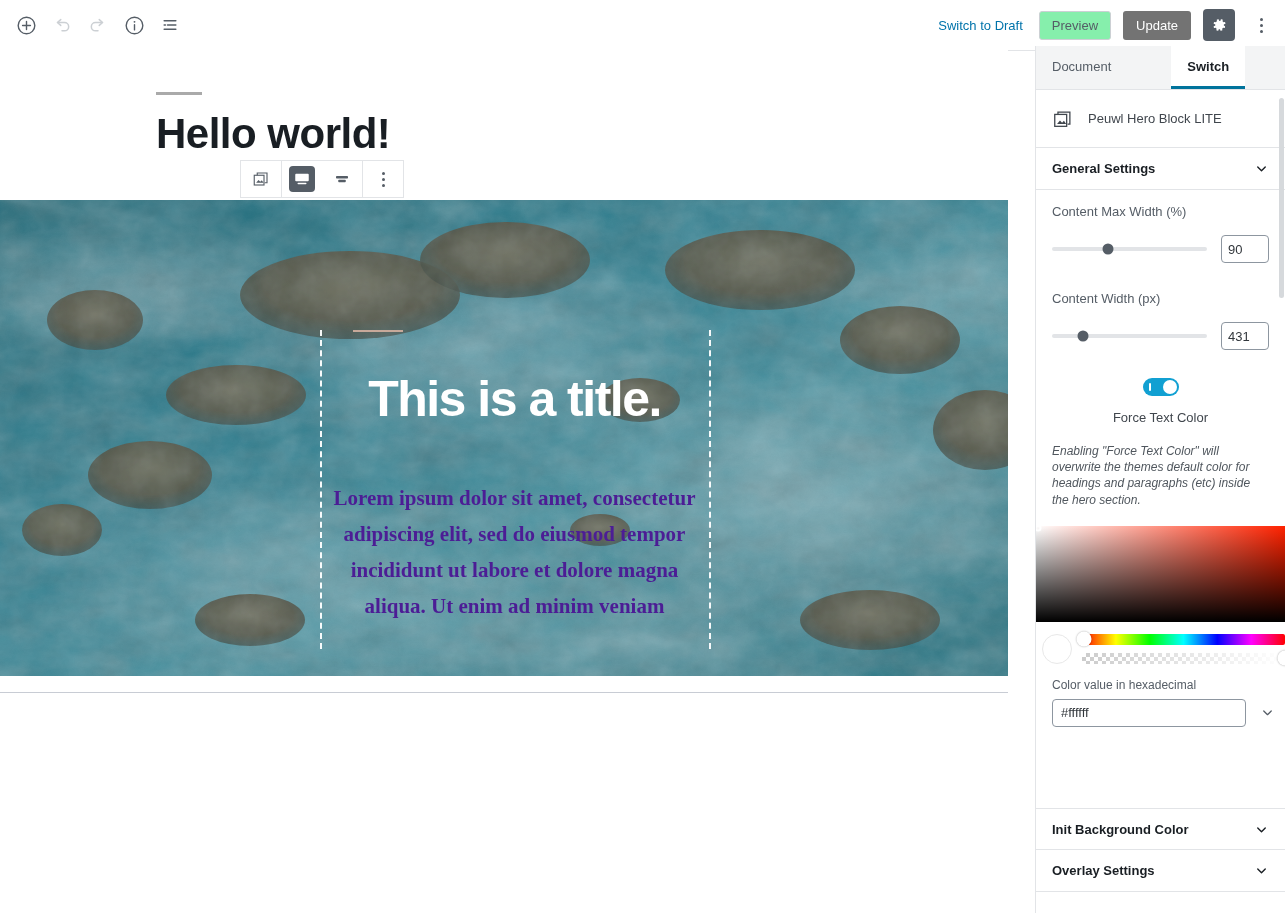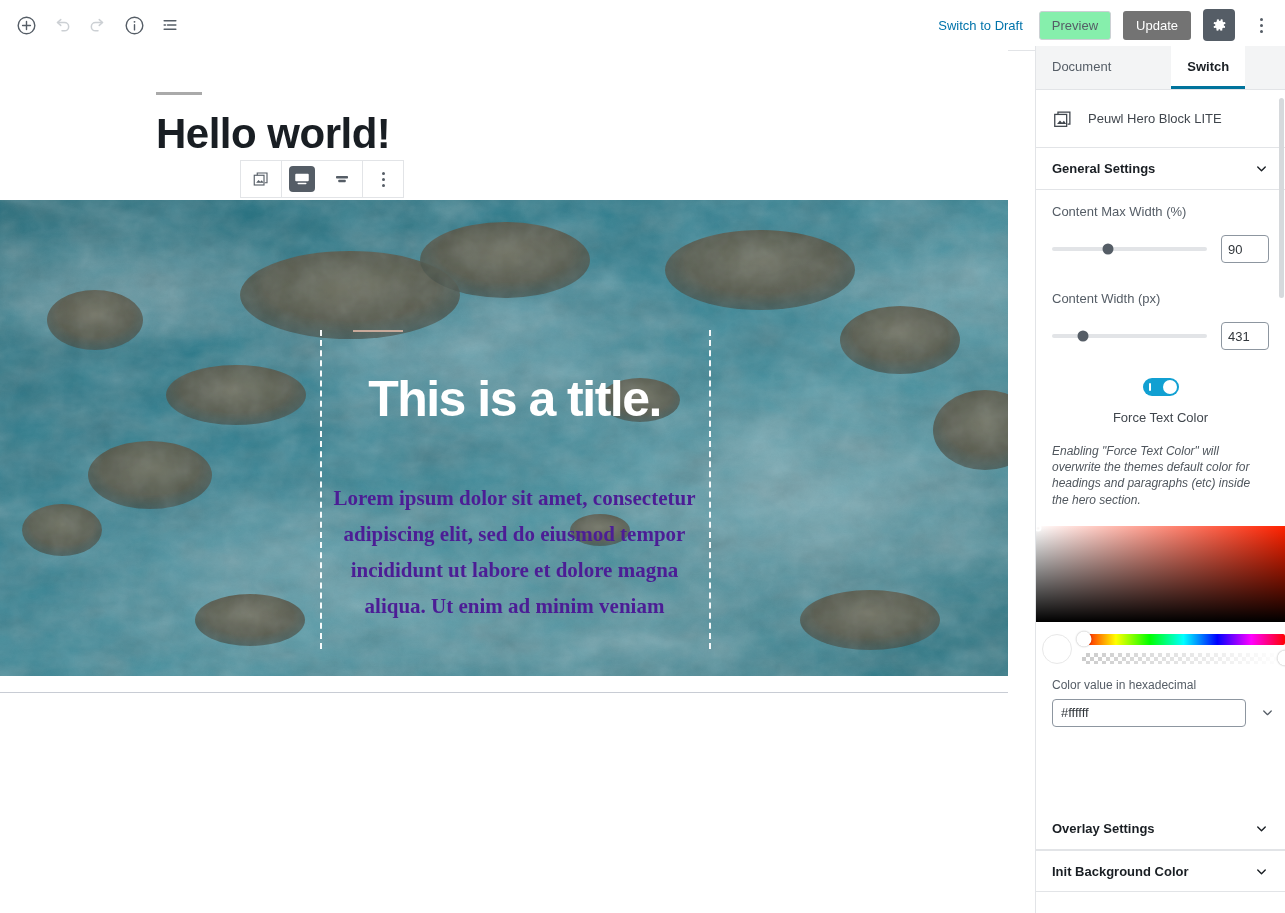--- a/index.html
+++ b/index.html
@@ -475,34 +475,34 @@
   <div class="hex-row">
     <input class="hex-input" type="text" value="#ffffff" style="">
     <span class="chev-btn">
       <svg width="15" height="15" viewBox="0 0 24 24" fill="none" stroke="currentColor" stroke-width="2" stroke-linecap="round" stroke-linejoin="round">
           <polyline points="6,9.5 12,15.5 18,9.5"></polyline>
         </svg>
     </span>
   </div>
 
   <div style="position:absolute; left:0; top:762px; width:249px;">
+    <div class="panel-head" style="border-top:1px solid #e2e4e7;">
+      <span>Init Background Color</span>
+      <span>
+        <svg width="15" height="15" viewBox="0 0 24 24" fill="none" stroke="currentColor" stroke-width="2.2" stroke-linecap="round" stroke-linejoin="round">
+            <polyline points="6,9.5 12,15.5 18,9.5"></polyline>
+          </svg>
+      </span>
+    </div>
     <div class="panel-head">
       <span>Overlay Settings</span>
       <span>
         <svg width="15" height="15" viewBox="0 0 24 24" fill="none" stroke="currentColor" stroke-width="2.2" stroke-linecap="round" stroke-linejoin="round">
             <polyline points="6,9.5 12,15.5 18,9.5"></polyline>
           </svg>
       </span>
     </div>
-    <div class="panel-head" style="border-top:1px solid #e2e4e7;">
-      <span>Init Background Color</span>
-      <span>
-        <svg width="15" height="15" viewBox="0 0 24 24" fill="none" stroke="currentColor" stroke-width="2.2" stroke-linecap="round" stroke-linejoin="round">
-            <polyline points="6,9.5 12,15.5 18,9.5"></polyline>
-          </svg>
-      </span>
-    </div>
   </div>
 
   <div class="sb-scroll-track">
     <div class="sb-scroll-thumb"></div>
   </div>
 </div>
 
 </body></html>

